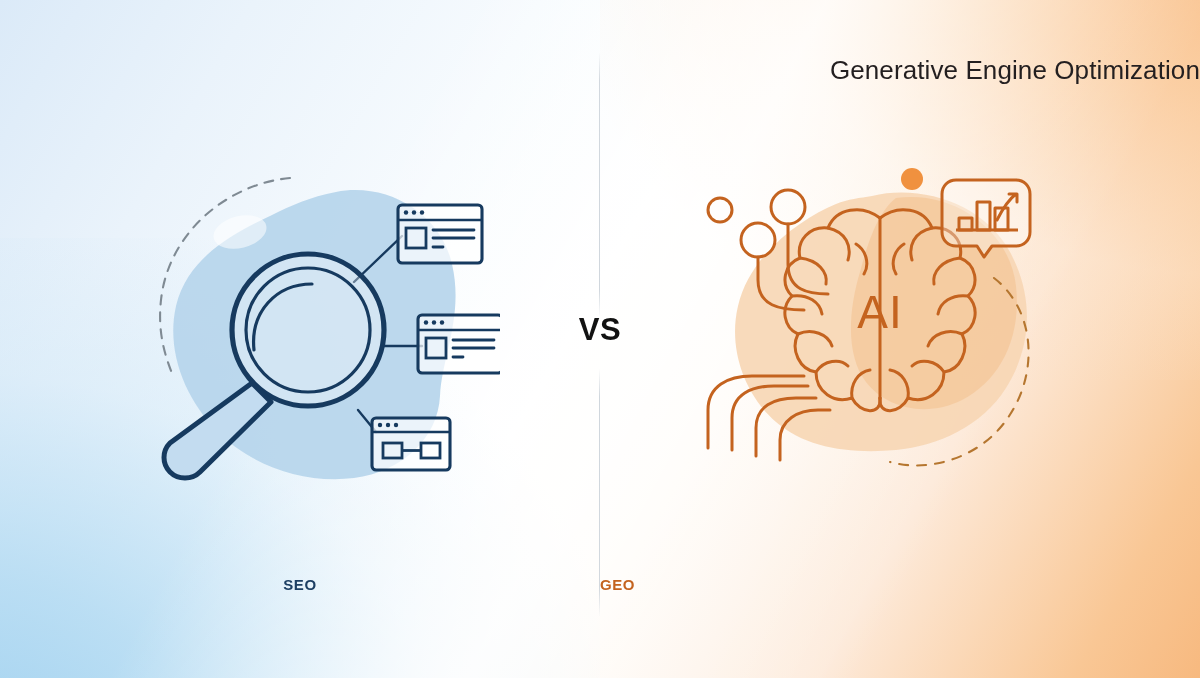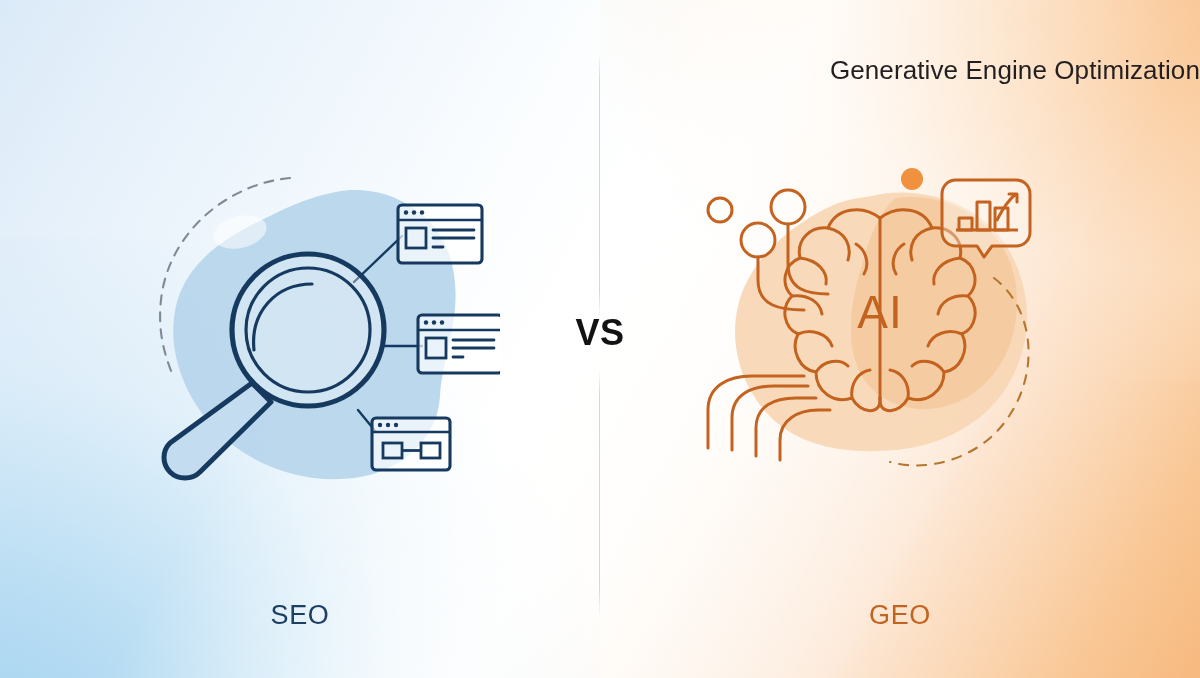--- a/index.html
+++ b/index.html
@@ -86,21 +86,21 @@
         rgba(205,212,219,0.95) 61%,
         rgba(205,212,219,0.9) 95%,
         rgba(205,212,219,0) 100%);
   }
   .vs-badge {
     position: absolute;
     left: 540px;
     top: 312px;
     width: 120px;
     text-align: center;
-    font-size: 36px;
+    font-size: 31px;
     font-weight: 700;
     letter-spacing: 0.5px;
     color: #121212;
   }
 
   
   .panel-title {
     position: absolute;
     top: 55px;
     font-size: 26px;
@@ -111,35 +111,35 @@
   }
   .panel-title.right {
     left: 600px;
     width: 600px;
     text-align: right;
   }
 
   
   .panel-label {
     position: absolute;
-    top: 600px;
-    font-size: 27px;
-    font-weight: 400;
+    top: 576px;
+    font-size: 15px;
+    font-weight: 700;
     letter-spacing: 0.6px;
   }
   .panel-label.left {
     left: 0;
     width: 600px;
     text-align: center;
     color: #1d3f63;
   }
   .panel-label.right {
     left: 600px;
     width: 600px;
-    text-align: center;
+    text-align: left;
     color: #c4631f;
   }
 
   
   .illus {
     position: absolute;
   }
   .illus-seo { left: 140px; top: 160px; }
   .illus-geo { left: 700px; top: 160px; }
 </style>

